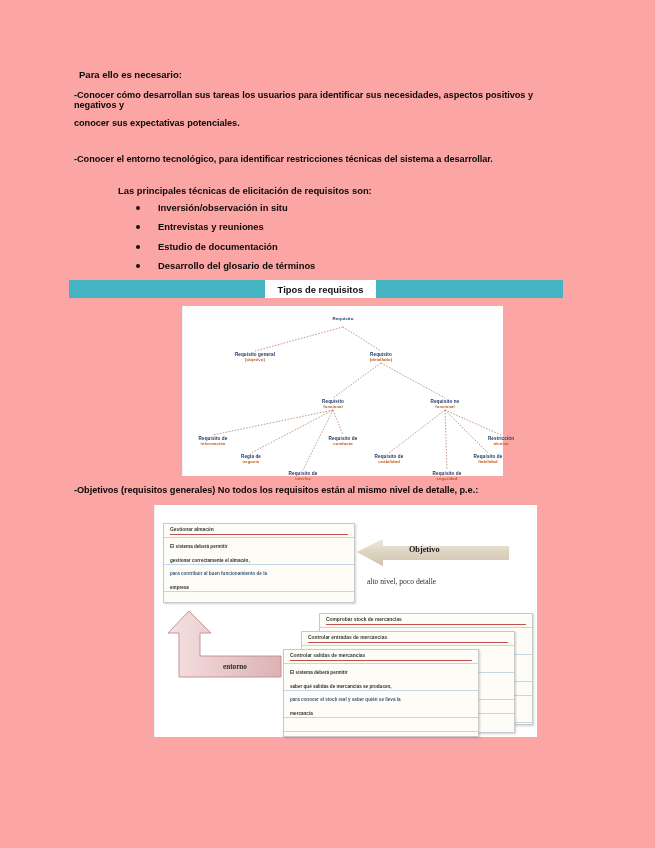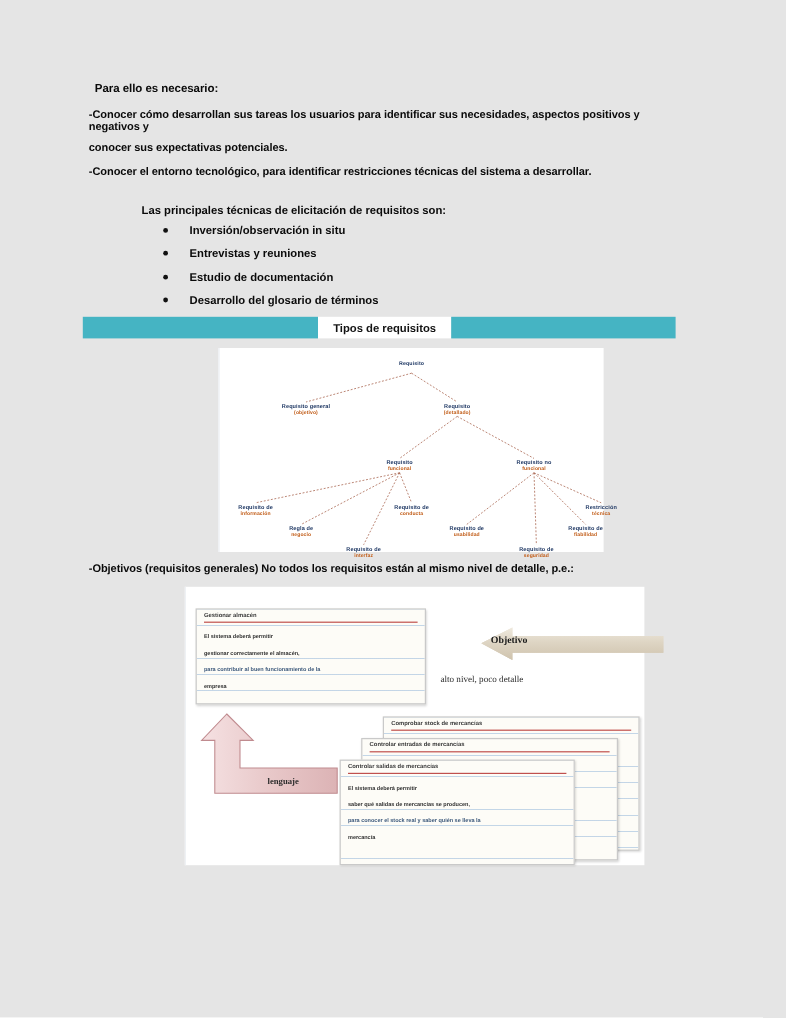--- a/index.html
+++ b/index.html
@@ -13,40 +13,40 @@
     font-family: "Liberation Sans", sans-serif;
     color: #000000;
     position: relative;
     overflow: hidden;
   }
   .page {
     position: absolute;
     left: 0; top: 0;
     width: 655px;
     height: 848px;
-    background: #e5e5e5;
+    background: #fca5a5;
   }
   .content {
     position: absolute;
     left: 74px;
     top: 70px;
     width: 500px;
   }
   
   .para {
     font-size: 9.2px;
     line-height: 1.05;
     font-weight: 700;
     letter-spacing: -0.05px;
     margin: 0 0 9px 0;
     color: #0a0a0a;
   }
   .para.intro { padding-left: 5px; font-size: 9.6px; margin-bottom: 11px;}
   .para.tight { margin-bottom: 20px; }
-  .para.wrap { margin-bottom: 10px; }
+  .para.wrap { margin-bottom: 26px; }
   .para .ln { display: block; }
   .para .ln + .ln { margin-top: 9px; }
 
   .subhead {
     font-size: 9.4px;
     font-weight: 700;
     margin: 0 0 7px 0;
     padding-left: 44px;
     color: #0a0a0a;
   }
@@ -180,21 +180,21 @@
     white-space: nowrap;
     color: #3a3a3a;
   }
   .card .cline.c-blue { color: #3f5b7d; }
   .card .cline.c-dark { color: #333; }
 
   
   .arrow-obj {
     position: absolute;
     left: 202px; top: 32px;
-    width: 152px; height: 30px; padding-left: 44px;
+    width: 152px; height: 30px;
   }
   .arrow-obj .lbl {
     position: absolute;
     left: 52px; top: 8px;
     font-size: 8.2px;
     font-weight: 700;
     color: #1a1a1a;
     font-family: "Liberation Serif", serif;
   }
   .obj-caption {
@@ -356,21 +356,21 @@
         <svg width="132" height="78" viewBox="0 0 132 78">
           <defs>
             <linearGradient id="gdet" x1="0" y1="0" x2="1" y2="0">
               <stop offset="0%" stop-color="#f5e1e2"></stop>
               <stop offset="50%" stop-color="#e8c8c9"></stop>
               <stop offset="100%" stop-color="#dcb3b5"></stop>
             </linearGradient>
           </defs>
           <polygon points="26,2 48,24 37,24 37,47 118,47 118,68 16,68 16,24 5,24" fill="url(#gdet)" stroke="#c08b8f" stroke-width="0.9"></polygon>
         </svg>
-        <span class="lbl">lenguaje</span>
+        <span class="lbl">entorno</span>
       </div>
 
       <div class="card" style="left:164px; top:108px; width:212px; height:110px;">
         <div class="rules"></div>
         <div class="ctitle">Comprobar stock de mercancías</div>
       </div>
 
       <div class="card" style="left:146px; top:126px; width:212px; height:100px;">
         <div class="rules"></div>
         <div class="ctitle">Controlar entradas de mercancías</div>

